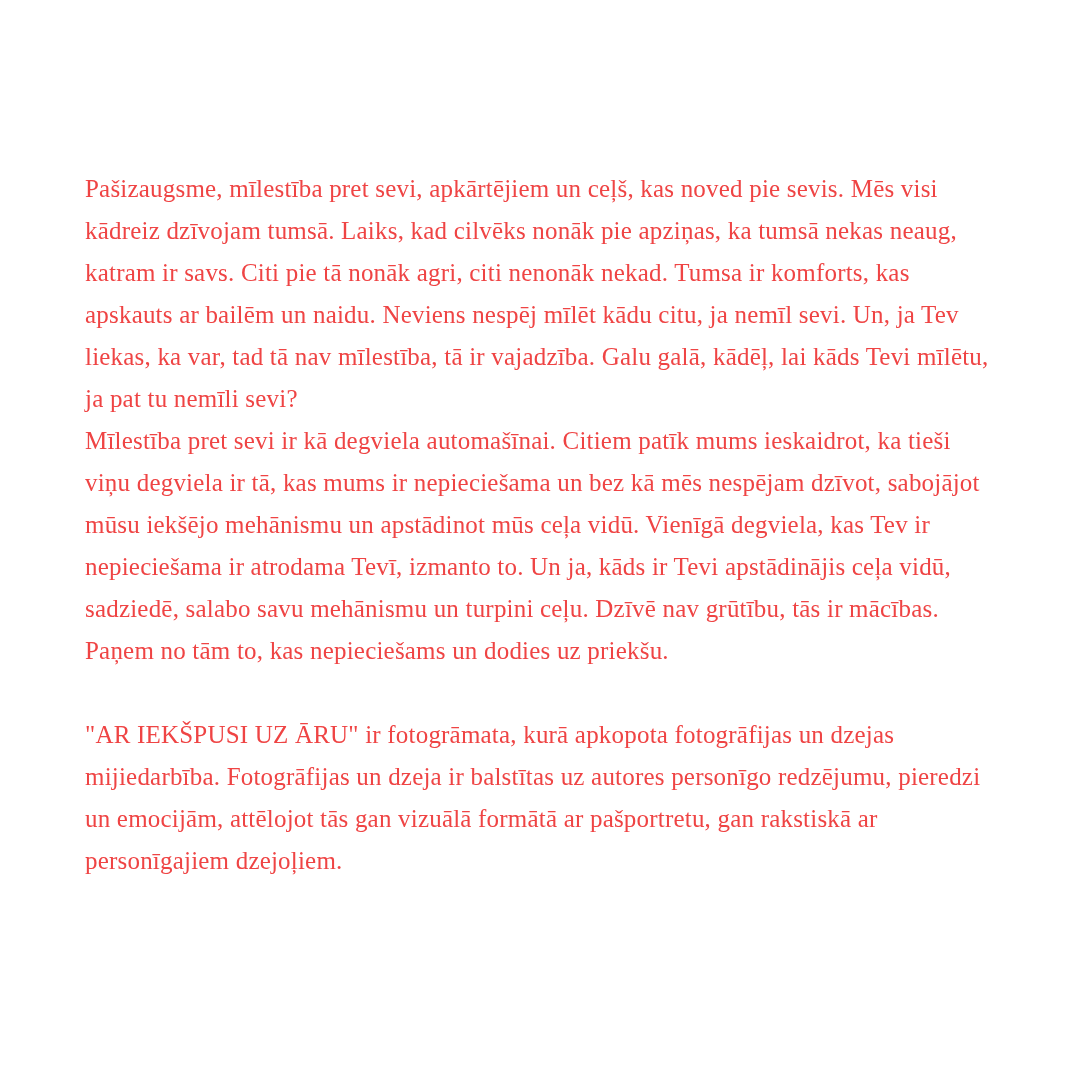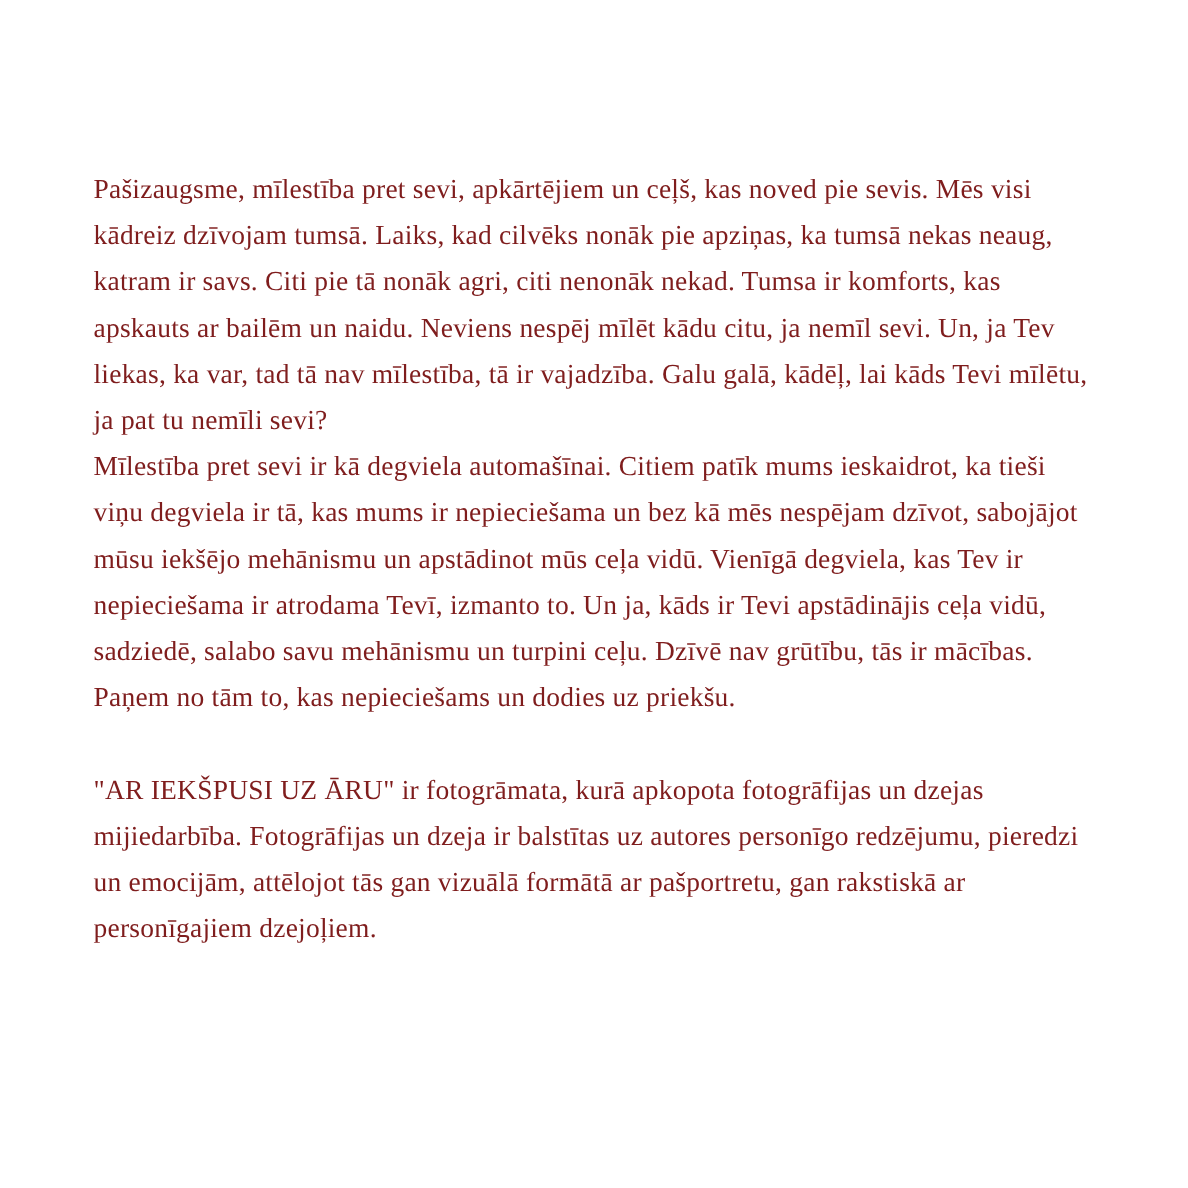--- a/index.html
+++ b/index.html
@@ -10,26 +10,26 @@
   .page {
     position: relative;
     width: 1080px;
     height: 1080px;
     background: #ffffff;
     overflow: hidden;
   }
   .text-block {
     position: absolute;
     left: 85px;
-    top: 152px;
+    top: 168px;
     width: 910px;
     font-family: "Liberation Serif", "DejaVu Serif", serif;
     font-size: 25px;
     line-height: 42px;
-    color: #7f1d1d;
+    color: #ef4444;
     letter-spacing: 0.2px;
   }
   .text-block p {
     margin: 0;
   }
   .text-block p.spaced {
     margin-top: 42px;
   }
 </style>
 </head>

